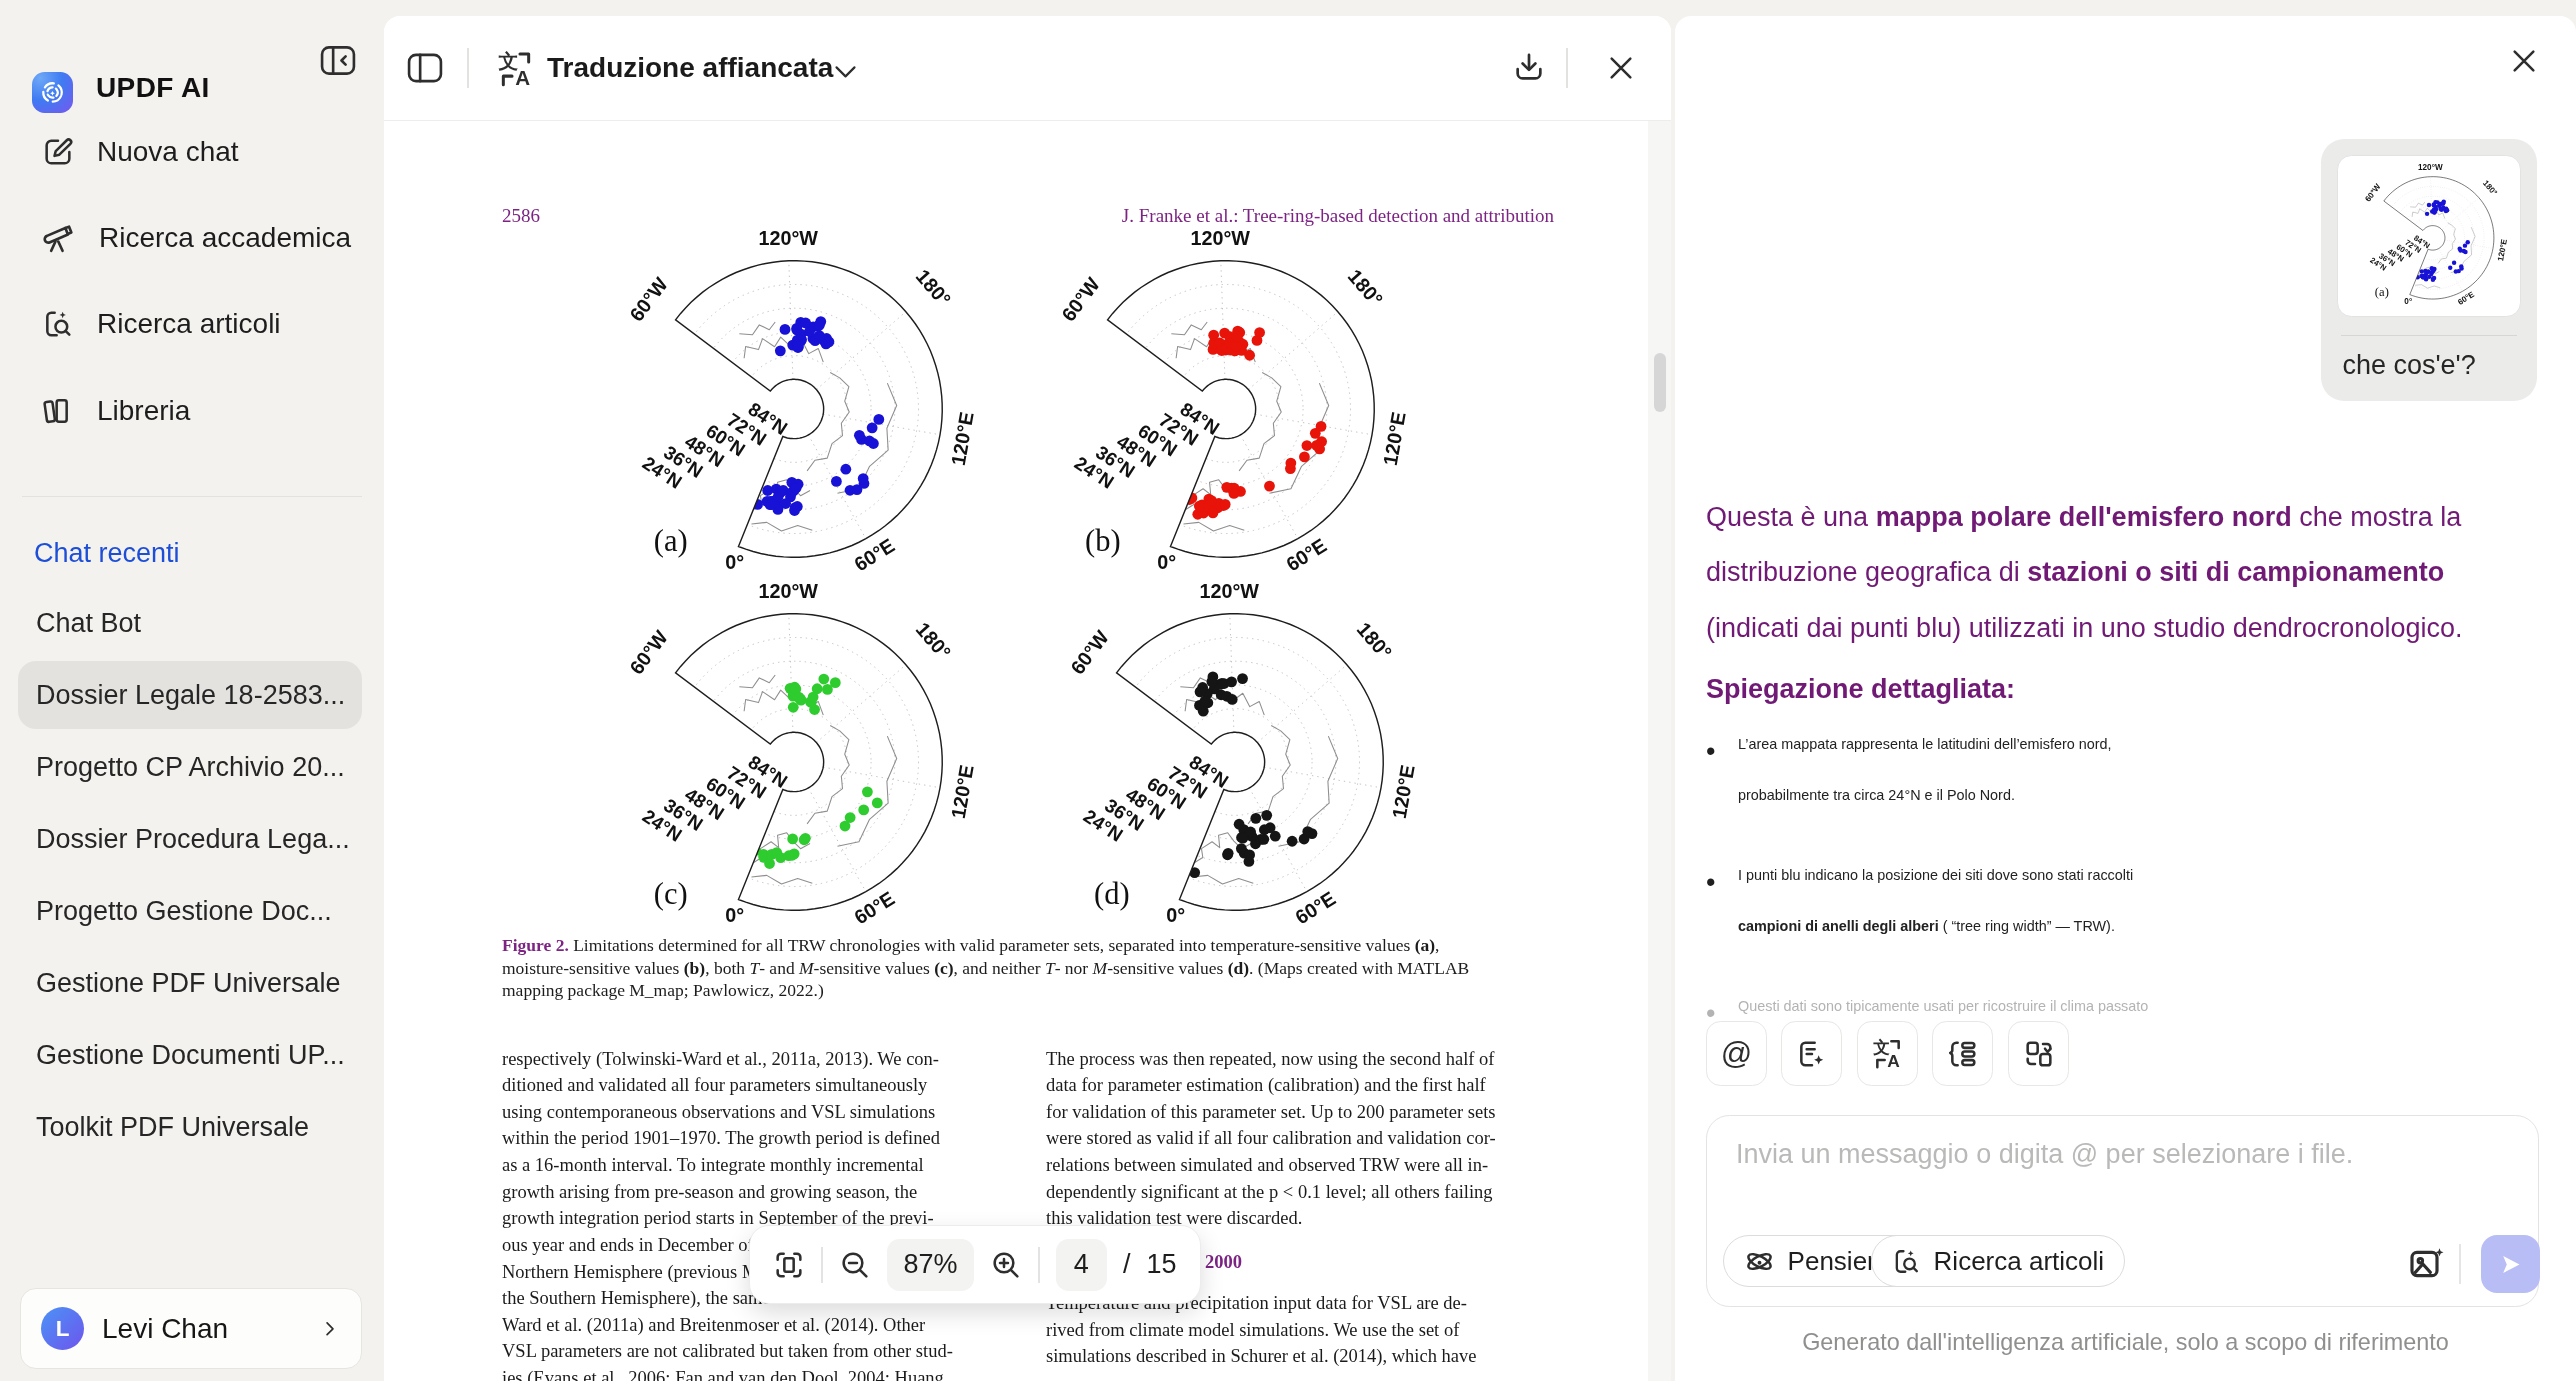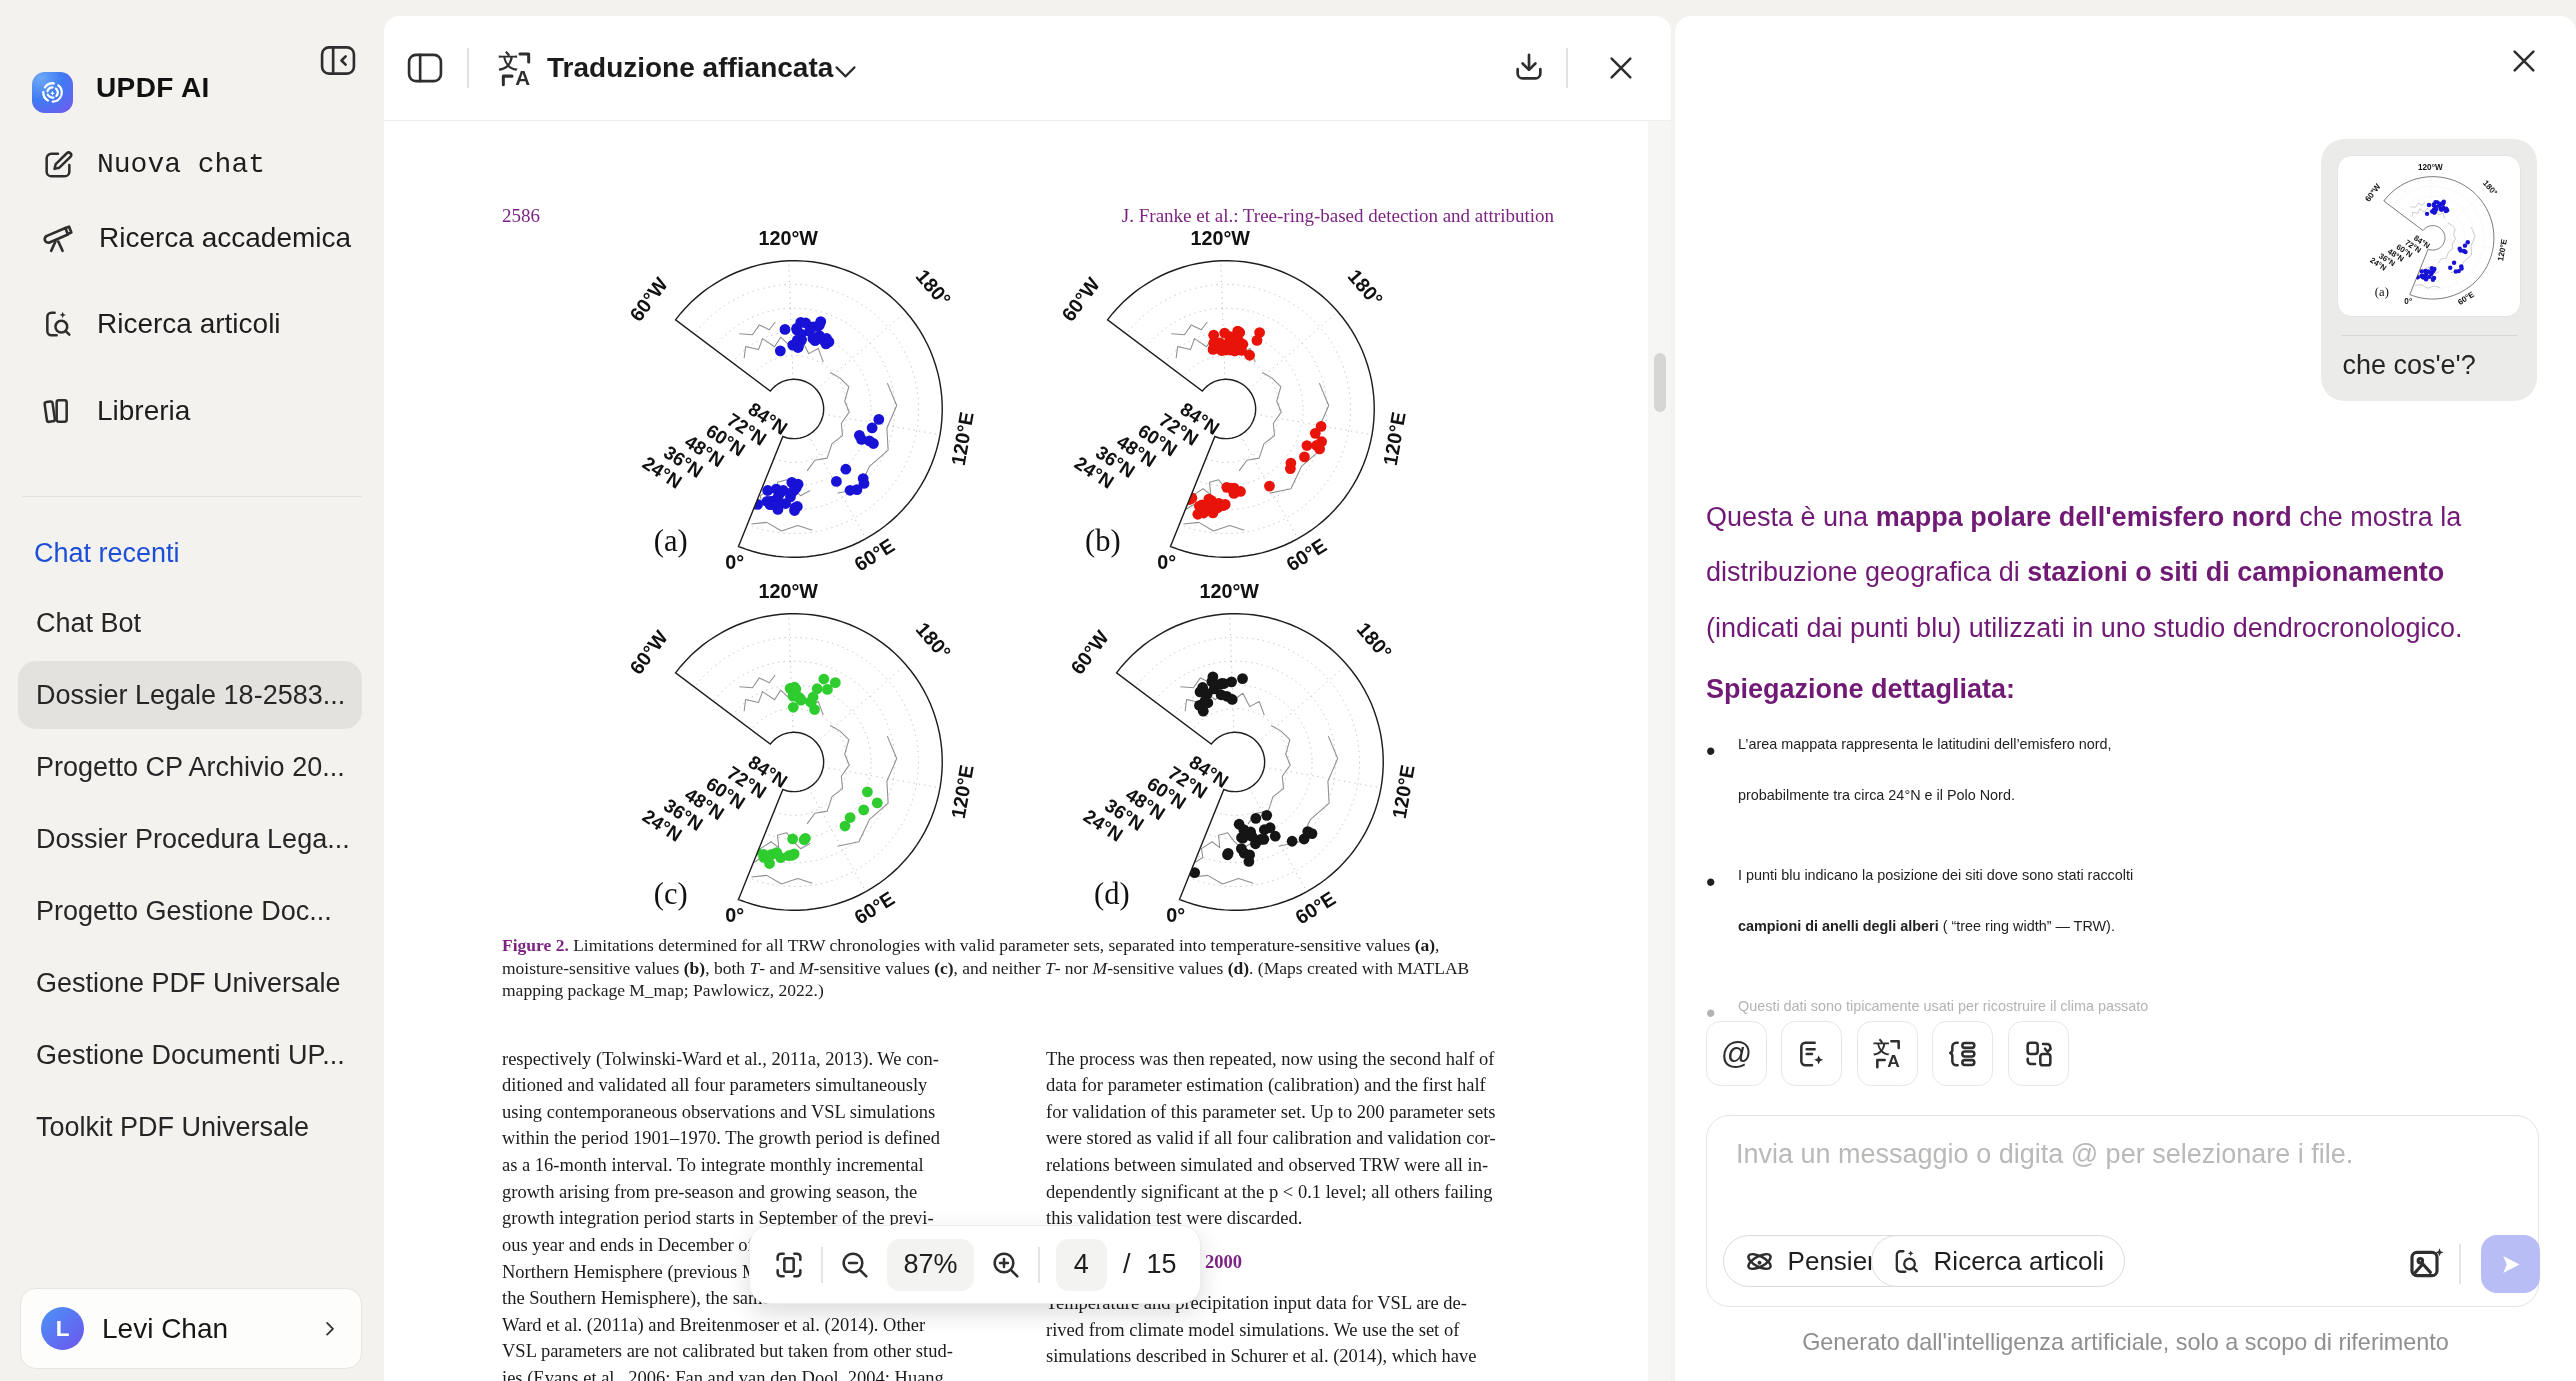--- a/index.html
+++ b/index.html
@@ -89,21 +89,21 @@
     <div class="app-name">UPDF AI</div>
   </div>
   <div class="abs collapse-btn">
     <svg class="ic" width="36" height="31" viewBox="0 0 26 22" stroke-width="1.7">
         <rect x="1.5" y="1.5" width="23" height="19" rx="5"></rect>
         <path d="M9.5 1.5v19"></path>
         <path d="M18.5 8l-3 3 3 3"></path>
       </svg>
   </div>
   <div id="nav-list">
-      <div class="abs nav-item" style="top: 132px; font-family: Liberation Mono, monospace;">
+      <div class="abs nav-item" style="top: 119px;">
         <svg class="ic" width="32" height="32" viewBox="0 0 24 24">
           <path d="M12 3.5H7A3.5 3.5 0 0 0 3.5 7v10A3.5 3.5 0 0 0 7 20.5h10a3.5 3.5 0 0 0 3.5-3.5v-5"></path>
           <path d="M18.6 3.2a1.9 1.9 0 0 1 2.7 2.7L13 14l-3.6.9.9-3.6z"></path>
         </svg>
         <span class="lbl">Nuova chat</span>
       </div>
       <div class="abs nav-item" style="top: 205px;">
         <svg class="ic" width="34" height="34" viewBox="0 0 24 24" stroke-width="1.7">
           <path d="M3.5 10.5l13-5.5 1.8 4.6-13 5.5a2.4 2.4 0 0 1-1.8-4.6z"></path>
           <path d="M16.5 5l2.6-1 1.6 4.1-2.6 1"></path>

